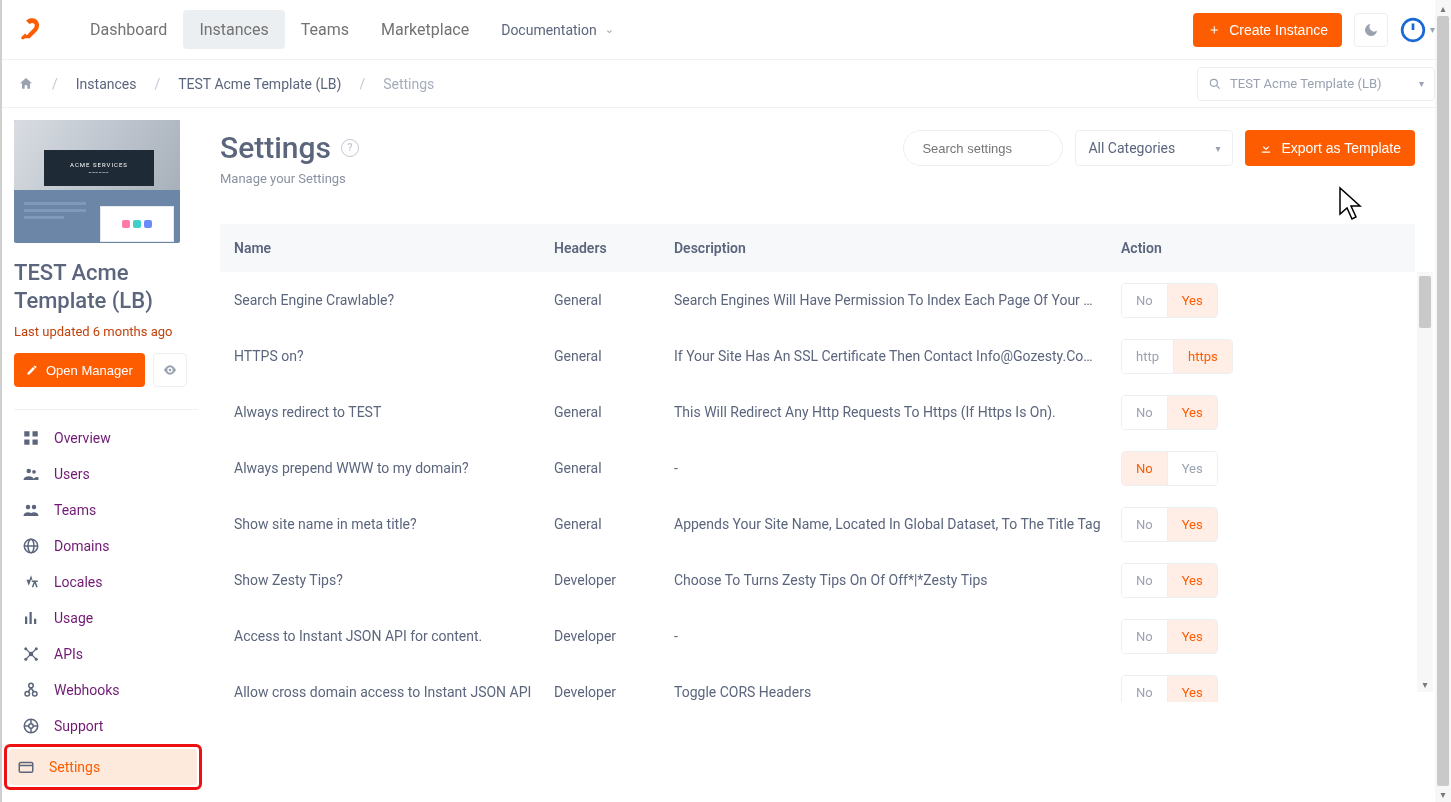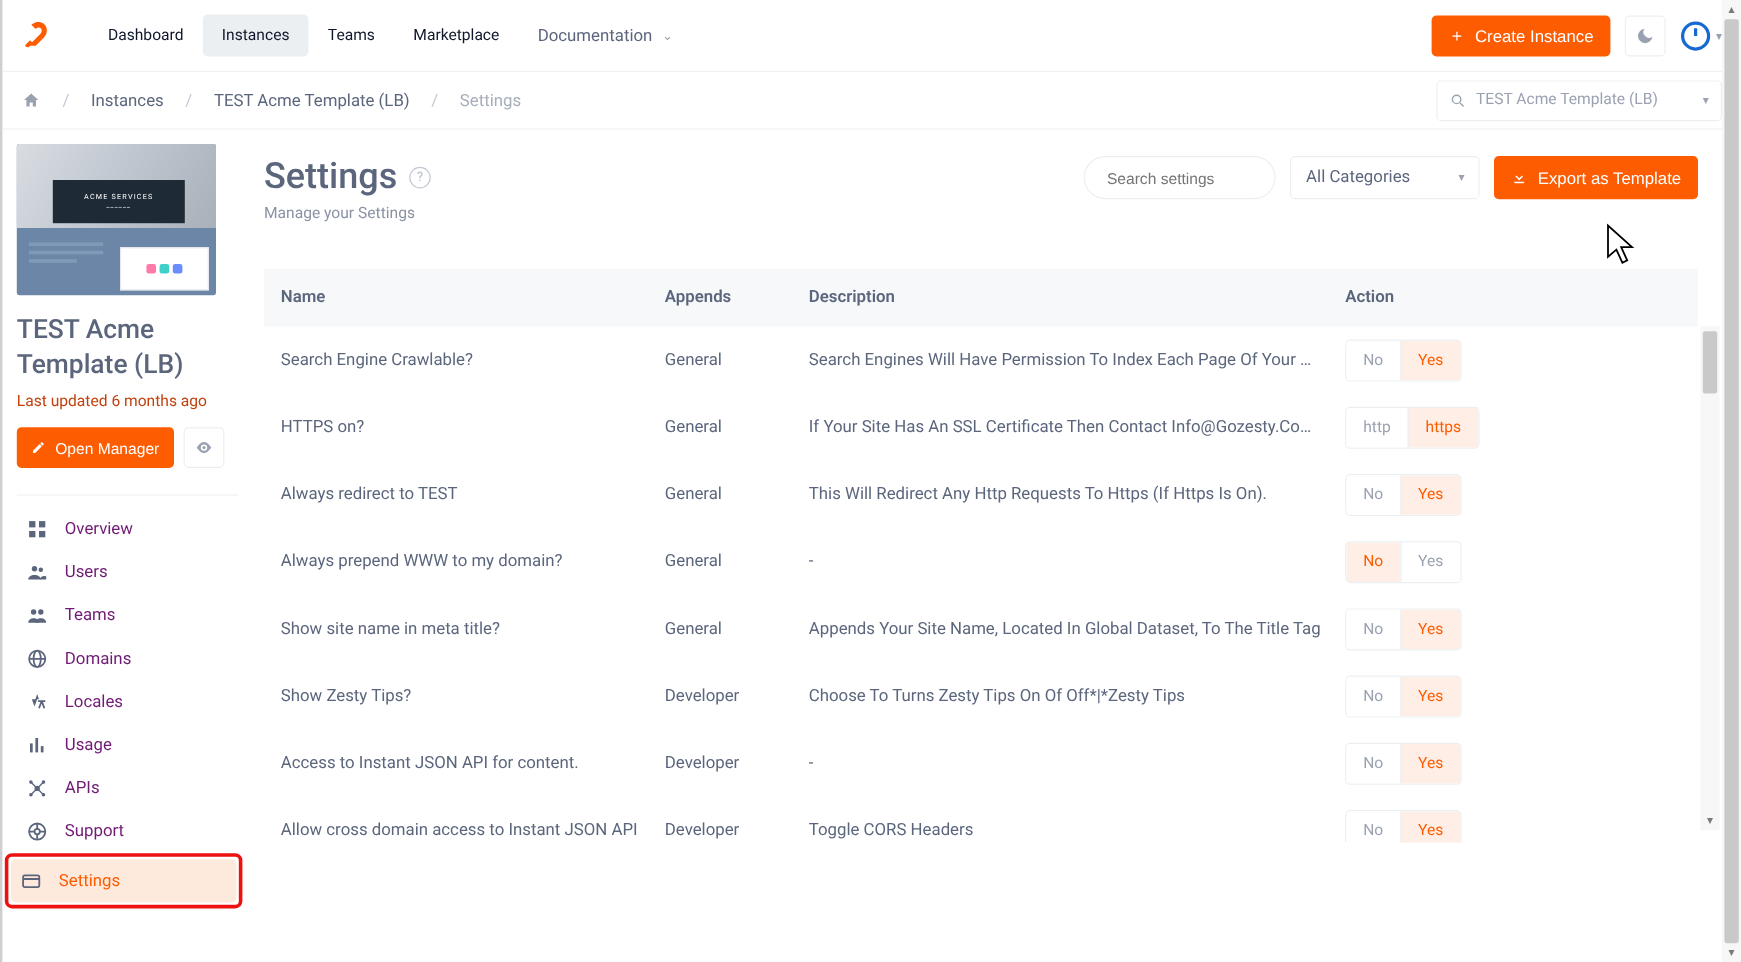--- a/index.html
+++ b/index.html
@@ -3,21 +3,21 @@
 <meta charset="utf-8">
 <style>
   * { box-sizing: border-box; margin: 0; padding: 0; }
   body { font-family: -apple-system, BlinkMacSystemFont, "Segoe UI", Roboto, Arial, sans-serif; background: #fff; color: #5b667d; font-size: 14px; }
   .app { width: 1451px; height: 802px; display: flex; flex-direction: column; position: relative; border-left: 2px solid #cfcfcf; }
 
   
   .topnav { height: 60px; border-bottom: 1px solid #f0f0f2; display: flex; align-items: center; padding: 0 16px; }
   .logo { width: 28px; height: 28px; margin-right: 28px; display:flex; align-items:center; justify-content:center; }
   .nav-items { display: flex; align-items: center; gap: 0; }
-  .nav-item { padding: 10px 16px; color: #0f172a; border-radius: 4px; cursor: pointer; font-size: 13px; }
+  .nav-item { padding: 10px 16px; color: #737373; border-radius: 4px; cursor: pointer; font-size: 16px; }
   .nav-item.active { background: #eceff2; }
   .nav-doc { display:flex; align-items:center; gap:8px; color:#5b667d; padding: 10px 16px; }
   .nav-right { margin-left: auto; display: flex; align-items: center; gap: 12px; }
   .btn-primary { background: #fe5c00; color: #fff; border: none; border-radius: 4px; padding: 8px 14px; font-size: 14px; font-weight: 500; cursor: pointer; display: inline-flex; align-items: center; gap: 8px; }
   .icon-btn { width: 34px; height: 34px; border: 1px solid #eceff2; border-radius: 4px; display: flex; align-items: center; justify-content: center; cursor: pointer; color:#9aa2b1;}
   .user-button { display:flex; align-items:center; gap:4px; cursor:pointer; }
 
   
   .crumbrow { height: 48px; border-bottom: 1px solid #f0f0f2; display: flex; align-items: center; padding: 0 16px; }
   .crumbs { display: flex; align-items: center; gap: 18px; color: #5b667d; font-size: 14px; }
@@ -278,20 +278,31 @@
                 <line x1="12" y1="12" x2="19" y2="5" stroke="#5b667d" stroke-width="1.5"></line>
                 <line x1="12" y1="12" x2="5" y2="19" stroke="#5b667d" stroke-width="1.5"></line>
                 <line x1="12" y1="12" x2="19" y2="19" stroke="#5b667d" stroke-width="1.5"></line>
               </svg>
             </span>
     <span>APIs</span>
   </div>
           <div class="side-item ">
     <span class="side-icon">
               <svg width="18" height="18" viewBox="0 0 24 24">
+                <circle cx="7" cy="17" r="3" fill="none" stroke="#5b667d" stroke-width="2"></circle>
+                <circle cx="17" cy="17" r="3" fill="none" stroke="#5b667d" stroke-width="2"></circle>
+                <circle cx="12" cy="6" r="3" fill="none" stroke="#5b667d" stroke-width="2"></circle>
+                <path fill="none" stroke="#5b667d" stroke-width="2" d="M12 9l-4 6M12 9l4 6"></path>
+              </svg>
+            </span>
+    <span>Webhooks</span>
+  </div>
+          <div class="side-item ">
+    <span class="side-icon">
+              <svg width="18" height="18" viewBox="0 0 24 24">
                 <circle cx="12" cy="12" r="9" fill="none" stroke="#5b667d" stroke-width="2"></circle>
                 <circle cx="12" cy="12" r="3" fill="none" stroke="#5b667d" stroke-width="2"></circle>
                 <line x1="12" y1="3" x2="12" y2="9" stroke="#5b667d" stroke-width="2"></line>
                 <line x1="12" y1="15" x2="12" y2="21" stroke="#5b667d" stroke-width="2"></line>
                 <line x1="3" y1="12" x2="9" y2="12" stroke="#5b667d" stroke-width="2"></line>
                 <line x1="15" y1="12" x2="21" y2="12" stroke="#5b667d" stroke-width="2"></line>
               </svg>
             </span>
     <span>Support</span>
   </div>
@@ -335,21 +346,21 @@
                 <path fill="#fff" d="M12 3v10l4-4 1.4 1.4L12 16 6.6 10.4 8 9l4 4V3h0zM5 18h14v2H5z"></path>
               </svg>
             <span>Export as Template</span>
           </button>
         </div>
       </div>
 
       <div class="table-wrap">
         <div class="thead">
           <div class="col-name">Name</div>
-          <div class="col-cat">Appends</div>
+          <div class="col-cat">Headers</div>
           <div class="col-desc">Description</div>
           <div class="col-act">Action</div>
         </div>
         <div class="tbody-outer">
           <div class="tbody" id="tbody">
     <div class="trow">
       <div class="col-name">Search Engine Crawlable?</div>
       <div class="col-cat">General</div>
       <div class="col-desc">Search Engines Will Have Permission To Index Each Page Of Your Site Allowing F...</div>
       <div class="col-act">

